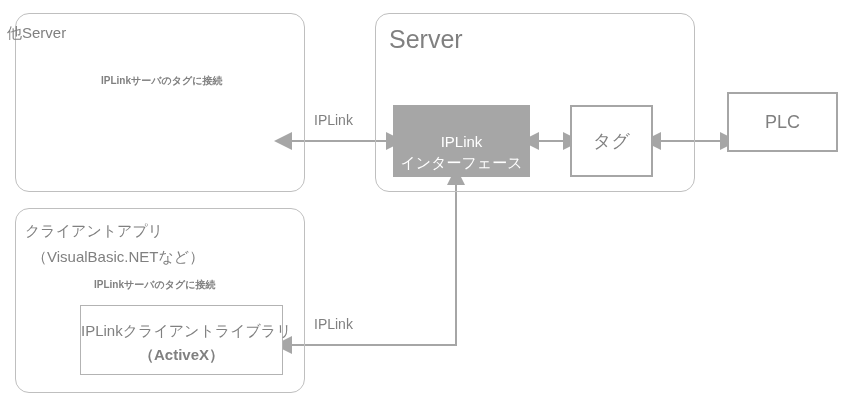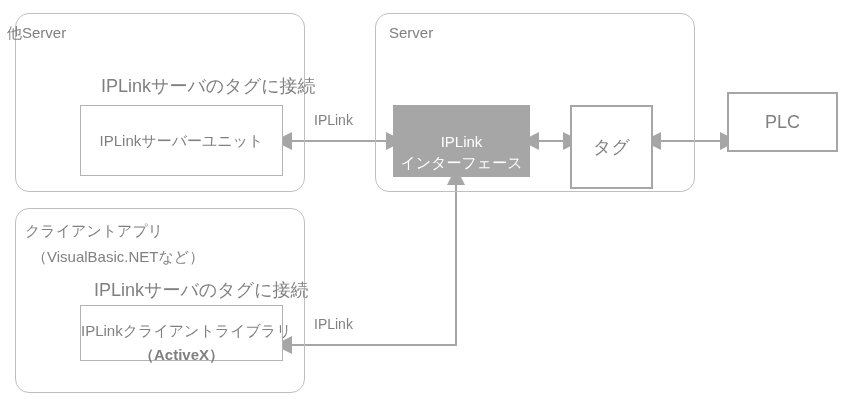--- a/index.html
+++ b/index.html
@@ -43,24 +43,25 @@
   .lbl {
     position: absolute;
     color: #808080;
     white-space: nowrap;
     line-height: 1.25;
   }
   .panel-title {
     font-size: 15px;
   }
   .panel-title-lg {
-    font-size: 15px;
+    font-size: 25px;
   }
   .caption {
-    font-size: 18px;
+    font-size: 10px;
+    font-weight: bold;
   }
   .box-text {
     position: absolute;
     left: 0;
     right: 0;
     top: 50%;
     transform: translateY(-50%);
     text-align: center;
     font-size: 15px;
     color: #808080;
@@ -122,51 +123,48 @@
       <path d="M290,345 L456,345 L456,183" fill="none" stroke="#a6a6a6" stroke-width="2" marker-start="url(#arrowL)" marker-end="url(#arrowU)"></path>
     </g>
   </svg>
 
   <div class="box outer-box" style="left:15px; top:13px; width:290px; height:179px;"></div>
 
   <div class="lbl panel-title" style="left:7px; top:24px;">他Server</div>
 
   <div class="lbl caption" style="left:101px; top:75px;">IPLinkサーバのタグに接続</div>
 
-  <div class="box inner-box" style="left:80px; top:105px; width:203px; height:71px;">
-    <div class="box-text">IPLinkサーバーユニット</div>
-  </div>
 
   <div class="box outer-box" style="left:375px; top:13px; width:320px; height:179px;"></div>
 
   <div class="lbl panel-title-lg" style="left:389px; top:24px;">Server</div>
 
 
   <div class="box filled-box" style="left:393px; top:105px; width:137px; height:72px;">
     <div class="box-text on-fill" style="top:26px; transform:none;">IPLink</div>
     <div class="box-text on-fill" style="top:47px; transform:none;">インターフェース</div>
   </div>
 
-  <div class="box inner-box-strong" style="left:570px; top:105px; width:83px; height:84px;">
+  <div class="box inner-box-strong" style="left:570px; top:105px; width:83px; height:72px;">
     <div class="box-text big">タグ</div>
   </div>
 
   <div class="box inner-box-strong" style="left:727px; top:92px; width:111px; height:60px;">
     <div class="box-text big">PLC</div>
   </div>
 
   <div class="box outer-box" style="left:15px; top:208px; width:290px; height:185px;"></div>
 
   <div class="lbl panel-title" style="left:32px; top:248px;">（VisualBasic.NETなど）</div>
 
   <div class="lbl panel-title" style="left:25px; top:222px;">クライアントアプリ</div>
 
   <div class="lbl caption" style="left:94px; top:279px;">IPLinkサーバのタグに接続</div>
 
-  <div class="box inner-box" style="left:80px; top:305px; width:203px; height:56px;padding-left:35px;">
+  <div class="box inner-box" style="left:80px; top:305px; width:203px; height:70px;padding-left:35px;">
     <div class="box-text" style="top:14px; transform:none;">IPLinkクライアントライブラリ</div>
     <div class="box-text" style="top:38px; transform:none;font-weight:bold;">（ActiveX）</div>
   </div>
 
   <div class="arrow-label" style="left:314px; top:112px;">IPLink</div>
 
   <div class="arrow-label" style="left:314px; top:316px;">IPLink</div>
 
 </div>
 

